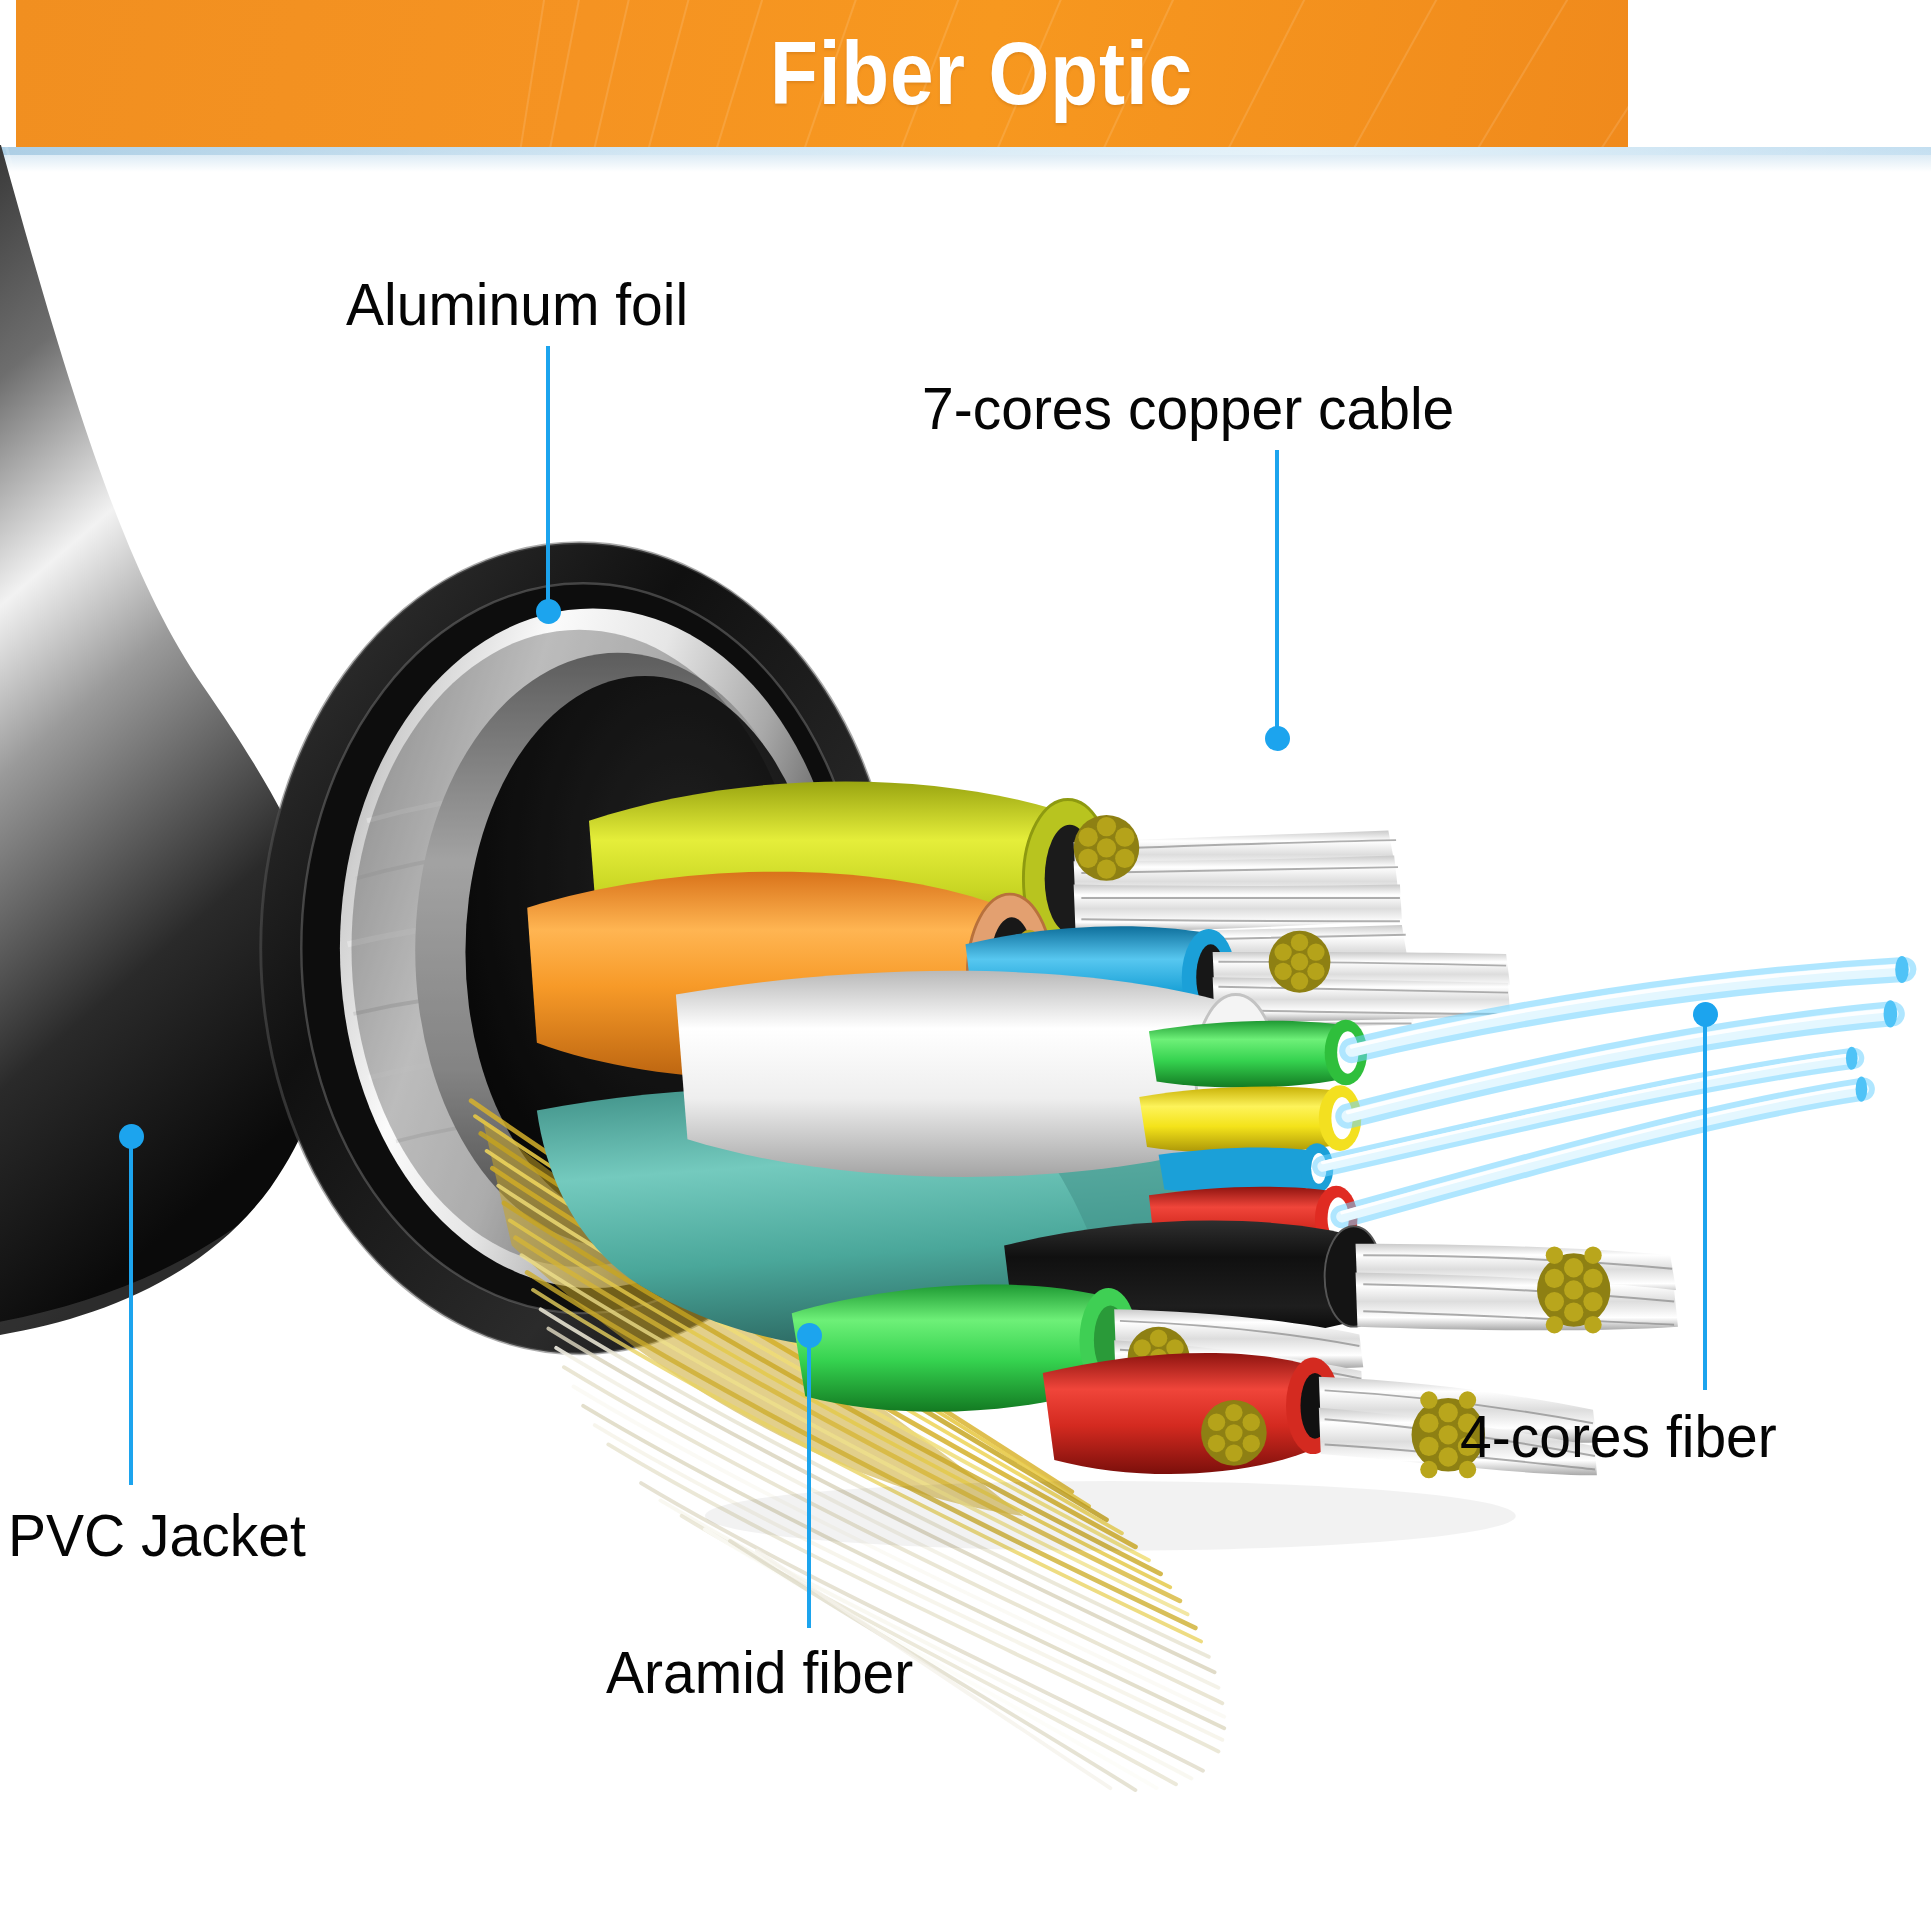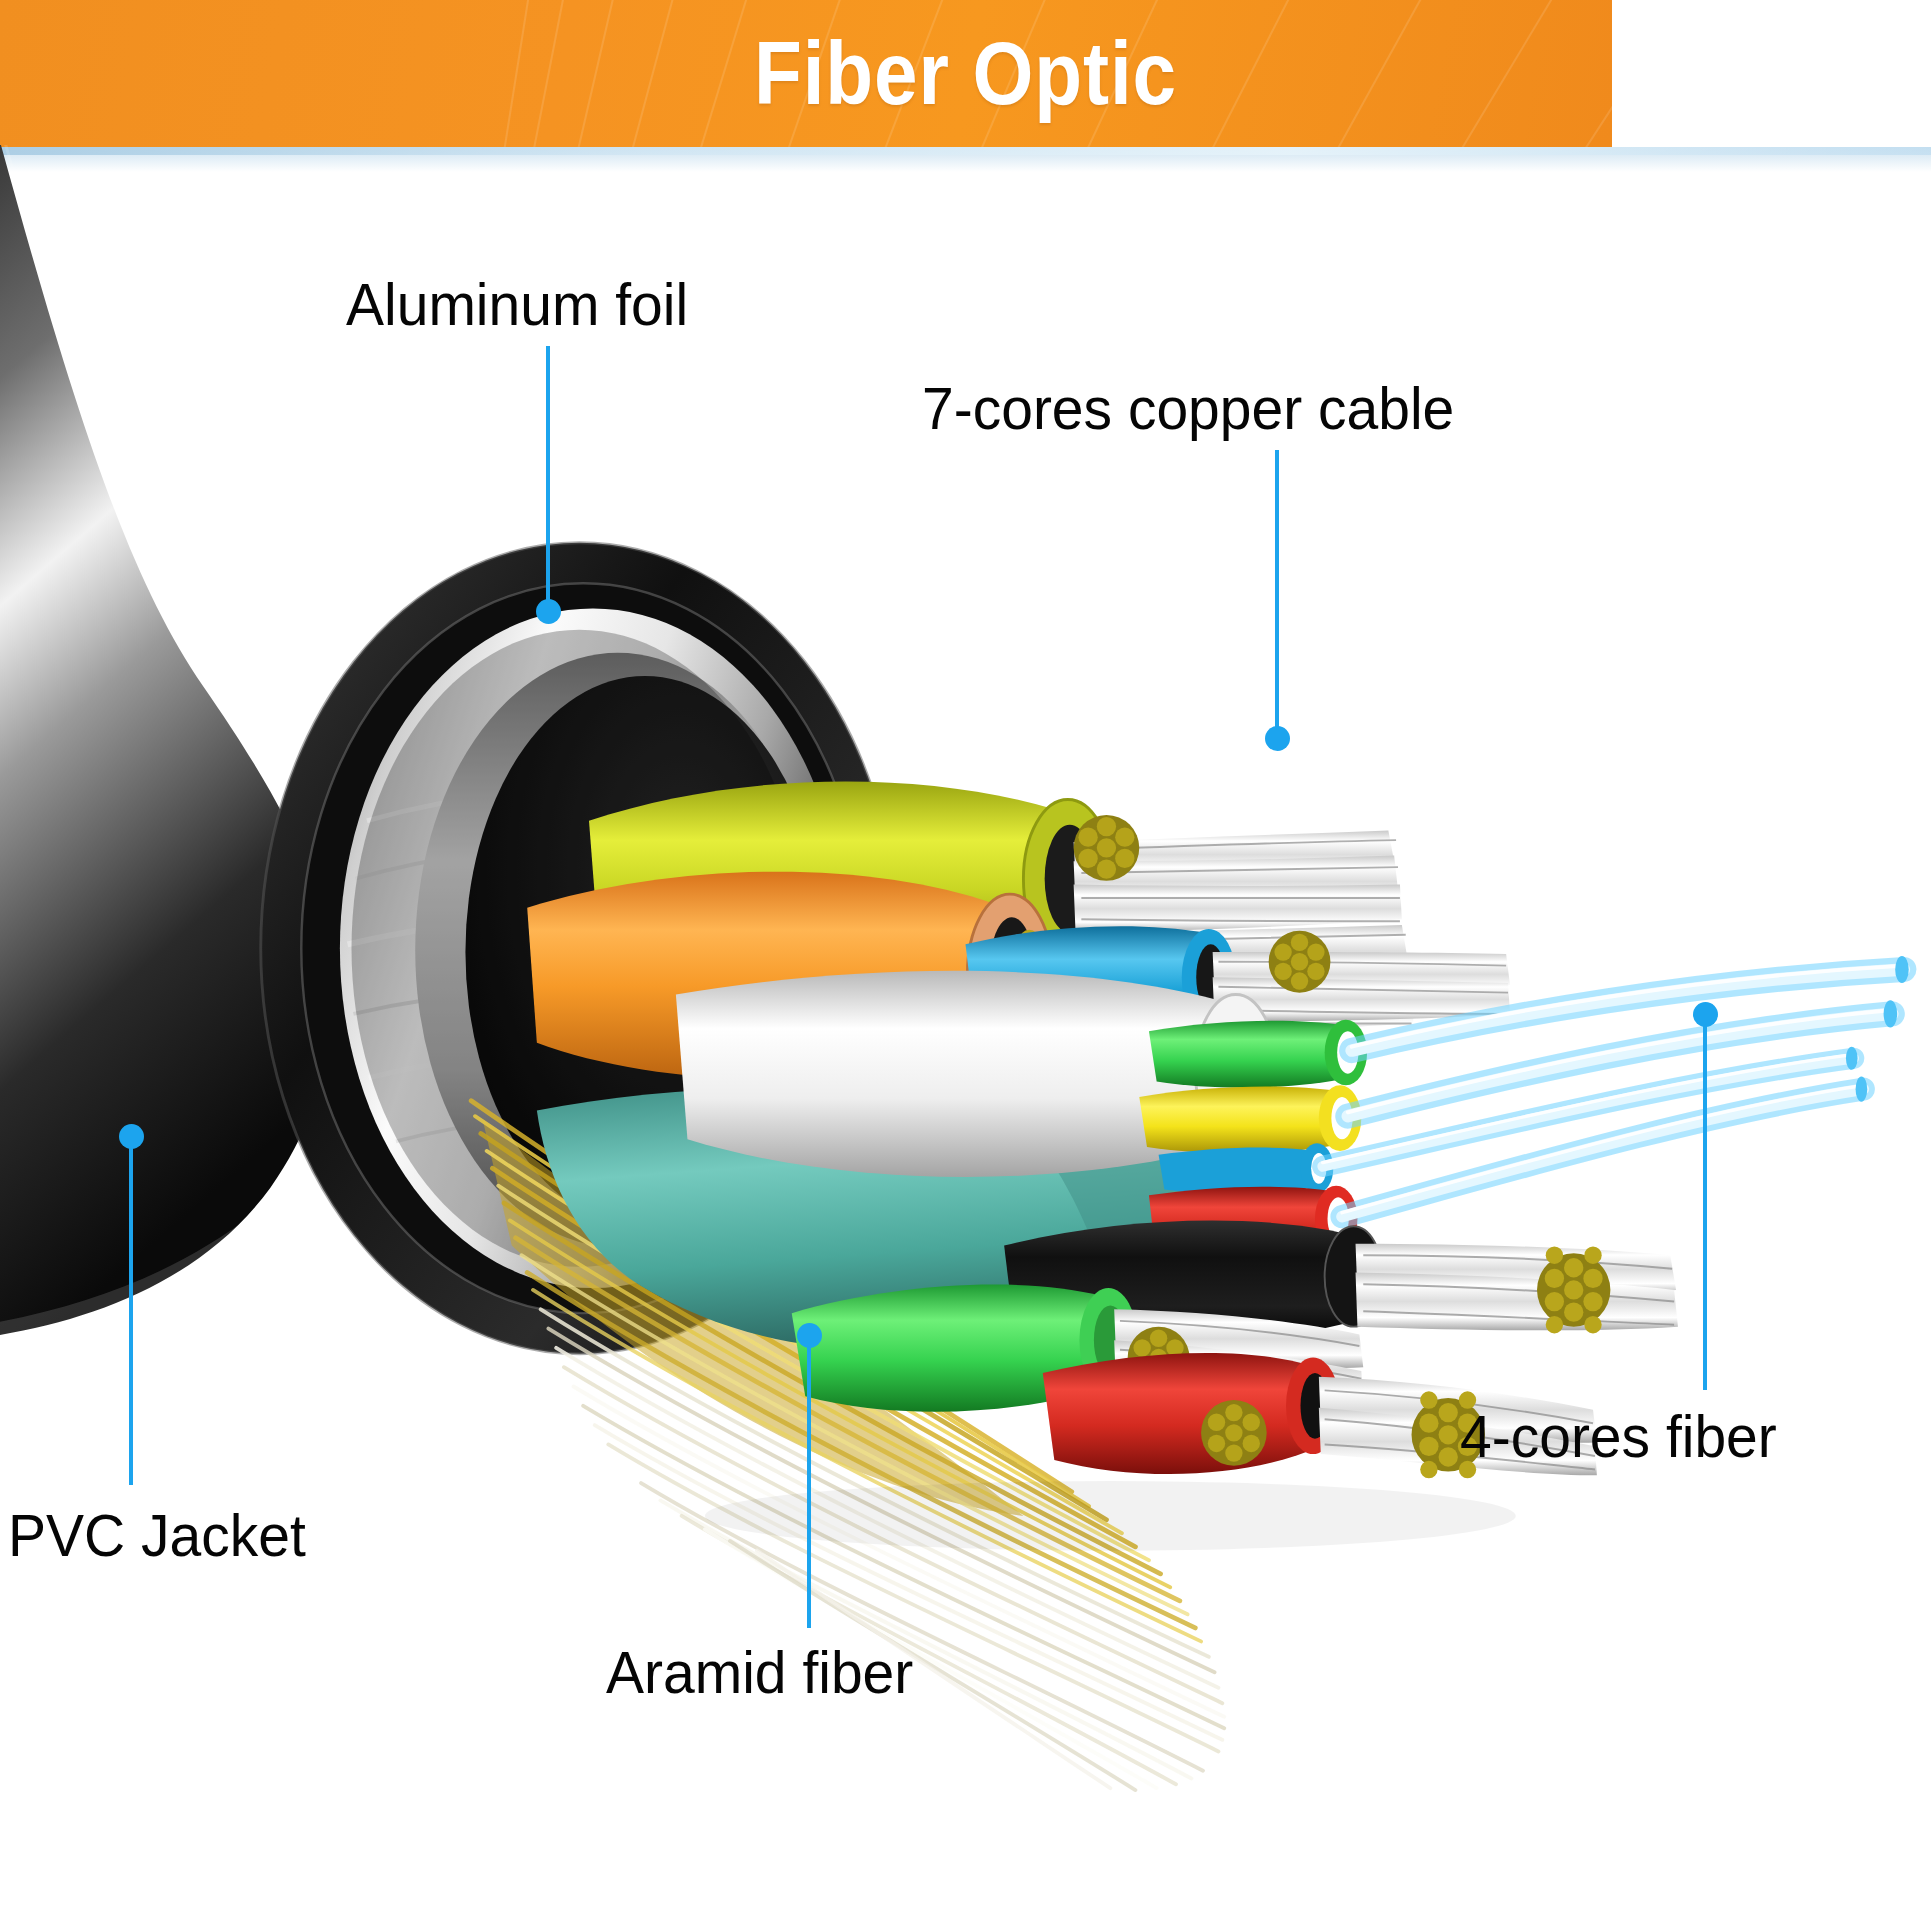--- a/index.html
+++ b/index.html
@@ -1,21 +1,21 @@
 <!DOCTYPE html>
 <html><head>
 <meta charset="utf-8">
 <style>
   html,body{margin:0;padding:0;background:#fff;}
   body{width:1931px;height:1931px;overflow:hidden;font-family:"Liberation Sans",sans-serif;}
   #stage{position:relative;width:1931px;height:1931px;background:#ffffff;overflow:hidden;}
 
   
   #header{
-    position:absolute;left:0;top:0;width:1612px;height:147px;
+    position:absolute;left:16px;top:0;width:1612px;height:147px;
     background:linear-gradient(100deg,#f18f20 0%,#f59322 35%,#f7981f 60%,#f08a1c 100%);
     overflow:hidden;
   }
   #header .streaks{position:absolute;inset:0;opacity:.16;}
   #header .streaks i{
     position:absolute;top:-60%;width:1.9px;height:240%;background:rgba(255,255,255,.75);
     transform-origin:top center;
   }
   #header-title{
     position:absolute;left:0;top:0;width:1931px;height:147px;

